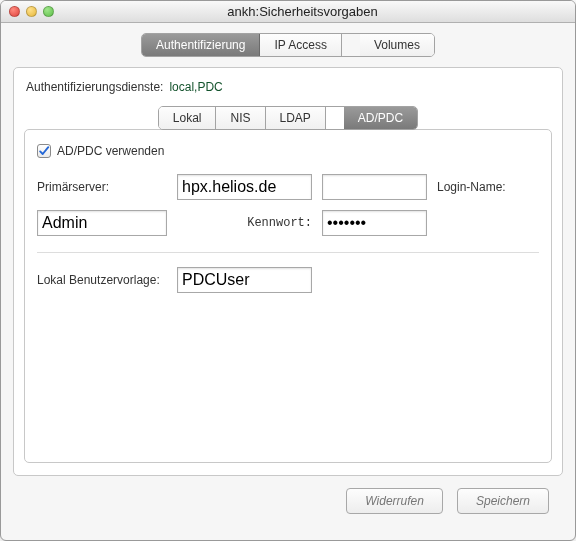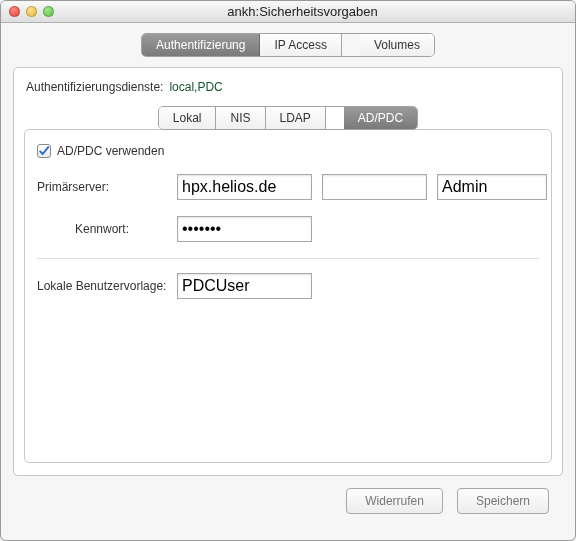--- a/index.html
+++ b/index.html
@@ -126,21 +126,21 @@
     background: linear-gradient(#fff,#eaeaea);
     display: flex;
     align-items: center;
     justify-content: center;
     cursor: pointer;
   }
   .checkbox svg { width: 12px; height: 12px; }
   .formgrid {
     display: grid;
     grid-template-columns: 130px 135px 105px 110px;
-    gap: 16px 10px;
+    gap: 10px 10px;
     align-items: center;
   }
   .label { font-size: 12px; color: #333; }
   input.txt {
     width: 100%;
     border: 1px solid #a8a8a8;
     box-shadow: inset 0 1px 2px rgba(0,0,0,0.12);
     padding: 3px 4px;
     font-size: 16px;
     font-family: inherit;
@@ -158,20 +158,21 @@
   }
   .btn {
     border: 1px solid #a8a8a8;
     border-radius: 4px;
     background: linear-gradient(#fdfdfd,#ededed);
     padding: 5px 18px;
     font-size: 12px;
     font-family: inherit;
     color: #777;
     cursor: pointer;
+    font-style: italic;
   }
 </style>
 </head>
 <body>
 
 <div class="window">
 
   <div class="titlebar">
     <div class="traffic">
       <div class="dot red"></div>
@@ -216,29 +217,30 @@
             </svg>
           </div>
           <span class="label">AD/PDC verwenden</span>
         </div>
 
         <div class="formgrid">
           <span class="label">Primärserver:</span>
           <input class="txt" value="hpx.helios.de" style="">
           <input class="txt" value="" style="">
 
+          <span class="label">Login-Name:</span>
           <input class="txt" value="Admin" style="">
-          <span class="label" style="text-align:center;">Kennwort:</span>
+          <span class="label" style="text-align:right;font-family:Liberation Mono, monospace;">Kennwort:</span>
           <input class="txt" value="•••••••" style="">
         </div>
 
         <div class="divider"></div>
 
         <div class="formgrid" style="grid-template-columns: 130px 135px;">
-          <span class="label">Lokale Benutzervorlage:</span>
+          <span class="label">Lokal Benutzervorlage:</span>
           <input class="txt" value="PDCUser" style="">
         </div>
 
       </div>
 
     </div>
 
     <div class="bottombar">
       <button class="btn">Widerrufen</button>
       <button class="btn">Speichern</button>

